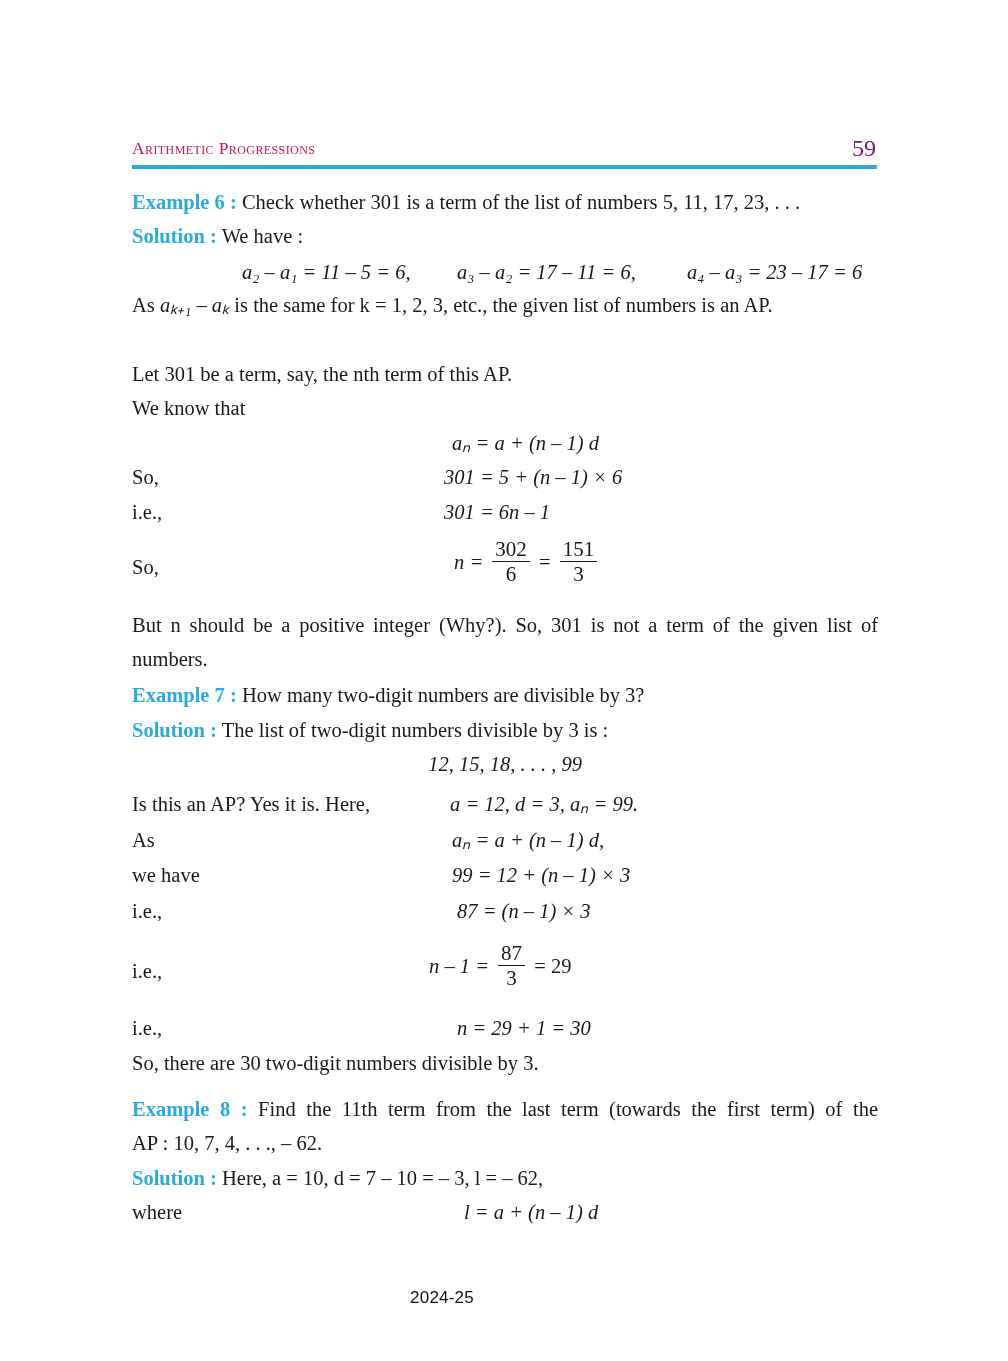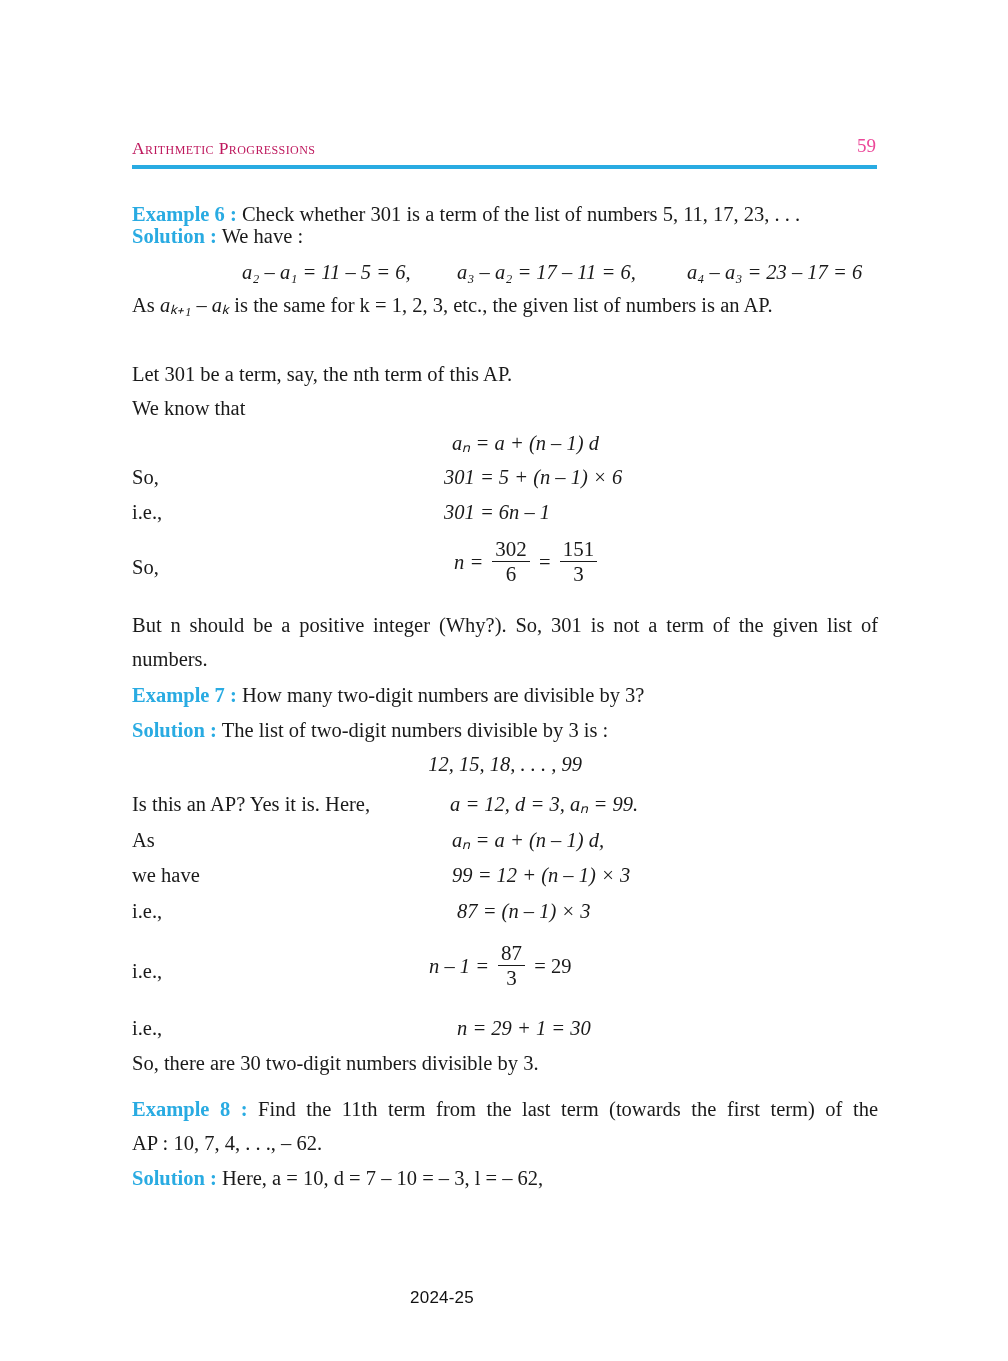--- a/index.html
+++ b/index.html
@@ -41,22 +41,22 @@
     font-size: 17.5px;
     letter-spacing: 0.4px;
     color: #be185d;
     white-space: nowrap;
   }
   .runhead-pageno {
     position: absolute;
     right: 0;
     top: -3px;
     font-family: "Liberation Serif", serif;
-    font-size: 19px;
-    color: #ec4899;
+    font-size: 24px;
+    color: #701a75;
   }
   .runhead-rule {
     position: absolute;
     left: 132px;
     top: 165px;
     width: 745px;
     height: 4px;
     background: #29abe2;
   }
   .para {
@@ -158,21 +158,21 @@
 <body>
 
 <div class="page">
 
   <div class="runhead">
     <span class="runhead-title">Arithmetic Progressions</span>
     <span class="runhead-pageno">59</span>
   </div>
   <div class="runhead-rule"></div>
 
-  <div class="para" style="top:185px;margin-top:12px;">
+  <div class="para" style="top:185px;">
     <span class="lbl">Example 6 :</span>
     <span>Check whether 301 is a term of the list of numbers 5, 11, 17, 23, . . .</span>
   </div>
 
   <div class="para" style="top:219px;">
     <span class="lbl">Solution :</span>
     <span>We have :</span>
   </div>
 
   <div class="eqline" style="top:257px;">
@@ -292,18 +292,22 @@
 
   <div class="para" style="top:1126px;">
     <span>AP : 10, 7, 4, . . ., – 62.</span>
   </div>
 
   <div class="para" style="top:1161px;">
     <span class="lbl">Solution :</span>
     <span class="nowrap">Here,   a = 10, d = 7 – 10 = – 3, l = – 62,</span>
   </div>
 
+  <div class="eqline" style="top:1197px;">
+    <span class="stub">where</span>
+    <span class="eq it" style="left:332px;">l = a + (n – 1) d</span>
+  </div>
 
   <div class="footer">
     <span>2024-25</span>
   </div>
 
 </div>
 
 </body></html>

